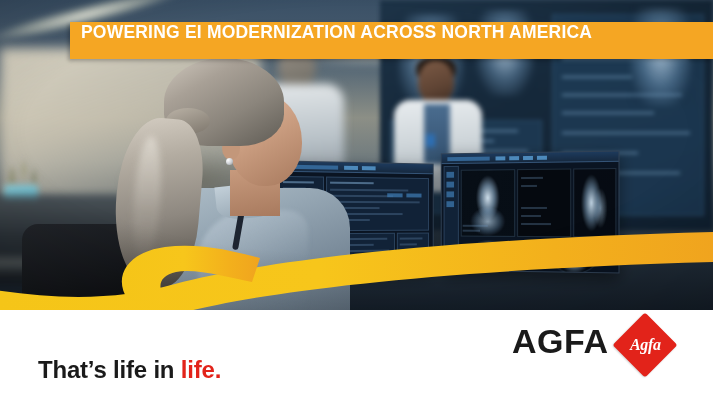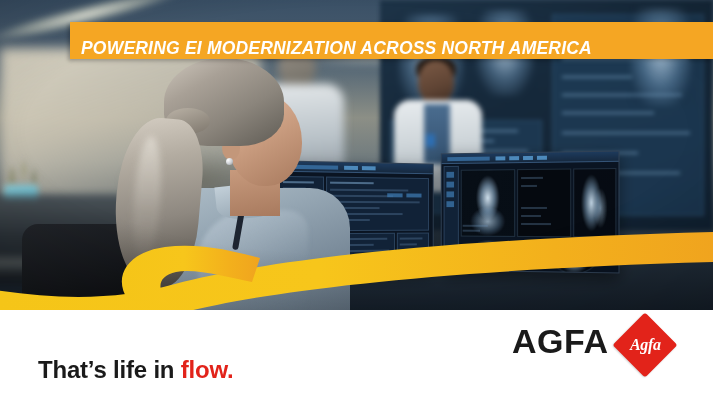--- a/index.html
+++ b/index.html
@@ -460,23 +460,22 @@
 
   
   .headline-banner {
     position: absolute;
     left: 70px;
     top: 22px;
     width: 643px;
     height: 37px;
     background: #F5A623;
     display: flex;
-    align-items: flex-end;
+    align-items: flex-start;
     box-shadow: -2px 2px 4px rgba(0,0,0,0.25);
-    font-style: italic;
   }
   .headline-text {
     color: #ffffff;
     font-size: 17.5px;
     font-weight: bold;
     letter-spacing: 0.2px;
     white-space: nowrap;
     padding-left: 11px;
     font-family: "Liberation Sans", sans-serif;
   }
@@ -728,21 +727,21 @@
              L 252 282
              C 230 278, 196 268, 176 272
              C 158 276, 156 288, 168 303 Z" fill="url(#swooshGrad)"></path>
   </svg>
 
   <div class="headline-banner">
     <div class="headline-text">POWERING EI MODERNIZATION ACROSS NORTH AMERICA</div>
   </div>
 
   <div class="footer">
-    <div class="tagline"><span>That’s life in </span><span class="flow">flow.</span></div>
+    <div class="tagline"><span>That’s life in </span><span class="flow">life.</span></div>
 
     <div class="logo">
       <div class="logo-agfa">AGFA</div>
       <div class="logo-diamond">
         <span class="logo-diamond-text">Agfa</span>
       </div>
     </div>
   </div>
 
 </div>

